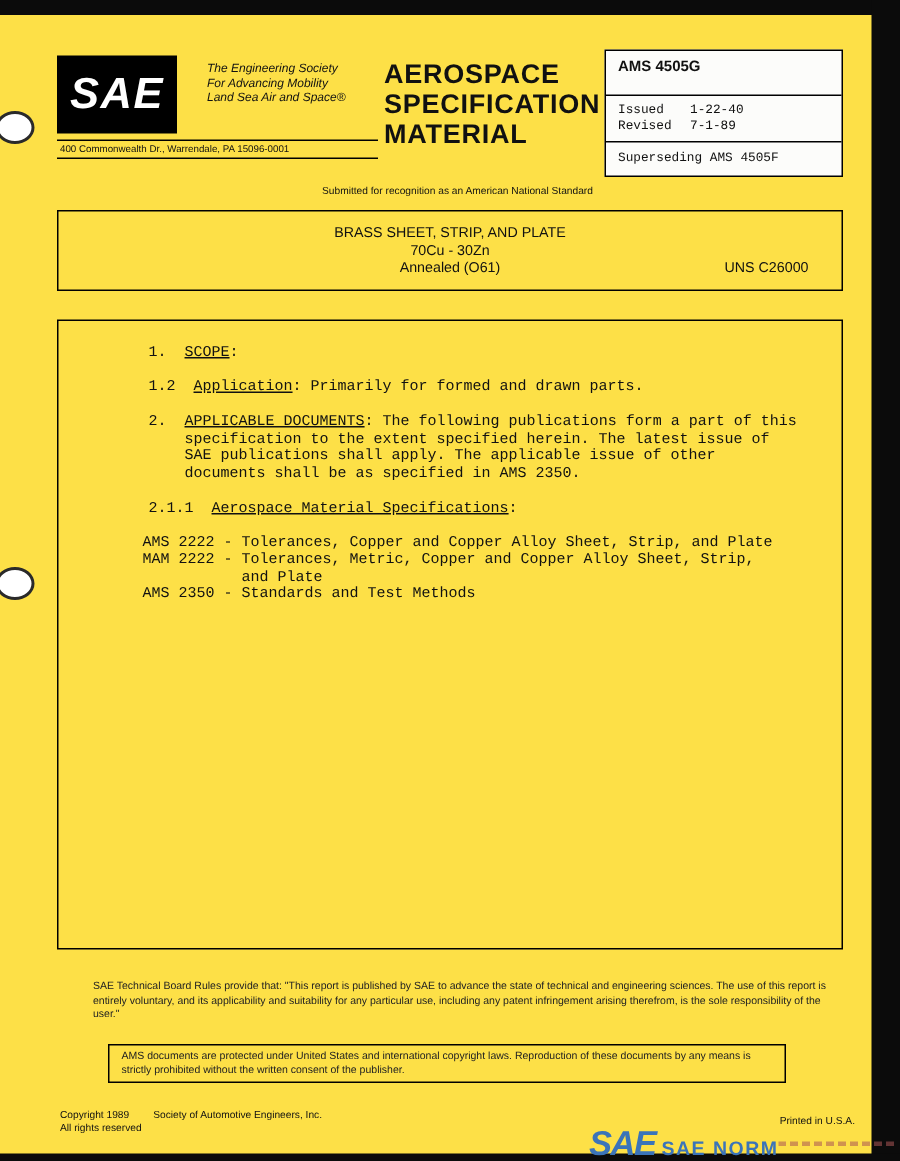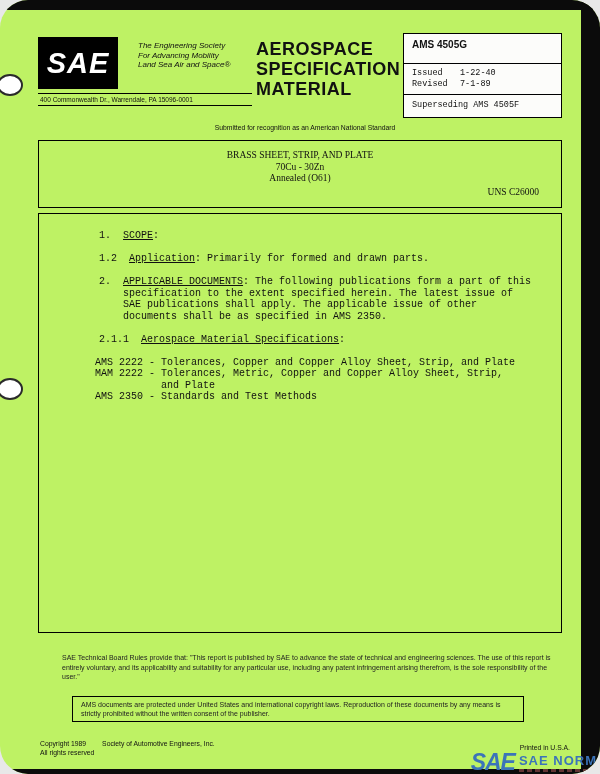--- a/index.html
+++ b/index.html
@@ -1,17 +1,17 @@
 <!DOCTYPE html>
 <html><head>
 <meta charset="utf-8">
 <style>
   html,body{margin:0;padding:0;background:#e8e8e8;}
-  .page{position:relative;width:600px;height:774px;background:#bef264;overflow:hidden;
-        font-family:"Liberation Sans",sans-serif;color:#111;border-radius:28px;}
+  .page{position:relative;width:600px;height:774px;background:#fde047;overflow:hidden;
+        font-family:"Liberation Sans",sans-serif;color:#111;}
   
   .edge{position:absolute;background:#0b0b0b;}
   .edge-top{top:0;left:0;right:0;height:10px;}
   .edge-right{top:0;right:0;bottom:0;width:19px;}
   .edge-bottom{left:0;right:0;bottom:0;height:5px;}
   
   .punch{position:absolute;left:-3px;width:22px;height:18px;border:2px solid #2a2a2a;
          border-radius:50%;background:#fff;}
   .punch-1{top:74px;} .punch-2{top:378px;}
 
@@ -29,22 +29,22 @@
   .specbox{position:absolute;left:365px;top:0;width:159px;border:1.5px solid #000;
            box-sizing:border-box;background:#fcfcfa;}
   .spec-num{font-weight:700;font-size:10px;padding:5px 8px 13px 8px;border-bottom:1.5px solid #000;}
   .spec-dates{font-family:"Liberation Mono",monospace;font-size:8.5px;line-height:11px;
               padding:4px 8px;border-bottom:1.5px solid #000;}
   .spec-dates .lbl{display:inline-block;width:48px;}
   .spec-super{font-family:"Liberation Mono",monospace;font-size:8.5px;padding:5px 8px 7px 8px;}
   .ansi-note{position:absolute;left:150px;top:124px;width:310px;text-align:center;font-size:6.8px;}
 
   
-  .title-box{position:absolute;left:38px;top:140px;width:524px;height:68px;border:1.5px solid #000;
-             box-sizing:border-box;font-family:Liberation Serif, serif;font-size:9.5px;
+  .title-box{position:absolute;left:38px;top:140px;width:524px;height:54px;border:1.5px solid #000;
+             box-sizing:border-box;font-family:Liberation Sans, sans-serif;font-size:9.5px;
              line-height:11.5px;text-align:center;padding-top:9px;}
   .uns{position:absolute;right:22px;bottom:9px;font-size:9.5px;}
 
   
   .body-box{position:absolute;left:38px;top:213px;width:524px;height:420px;border:1.5px solid #000;
             box-sizing:border-box;font-family:"Liberation Mono",monospace;font-size:10px;
             line-height:11.5px;padding:16px 25px 16px 14px;}
   .sec{white-space:pre-wrap;margin-bottom:11.5px;margin-left:46px;}
   .u{text-decoration:underline;text-underline-offset:1px;}
   .doclist{white-space:pre;margin-left:42px;margin-top:0;}
@@ -54,21 +54,21 @@
   .legal2{position:absolute;left:72px;top:696px;width:452px;border:1px solid #000;
           box-sizing:border-box;font-size:7px;line-height:9px;padding:3px 8px;color:#222;}
   .copyright{position:absolute;left:40px;top:739px;font-size:6.8px;line-height:9px;}
   .copyright .gap{display:inline-block;width:16px;}
   .printed{position:absolute;right:30px;top:744px;font-size:6.8px;}
 
   
   .watermark{position:absolute;right:3px;bottom:2px;display:flex;align-items:flex-end;gap:4px;z-index:5;}
   .wm-glyph{font-size:23px;font-weight:700;font-style:italic;color:#3b74b9;letter-spacing:-1px;
             line-height:20px;}
-  .wm-col{display:flex;flex-direction:column;align-items:flex-start;}
+  .wm-col{display:flex;flex-direction:row;align-items:flex-start;}
   .wm-line{font-size:13px;font-weight:700;color:#3b74b9;letter-spacing:1px;line-height:13px;}
   .wm-sub{margin-top:2px;height:3px;width:78px;opacity:.55;
           background:repeating-linear-gradient(90deg,#a55 0 5px,transparent 5px 8px);}
 </style>
 </head>
 <body>
 
 <div class="page">
 
   <div class="edge edge-top"></div>

